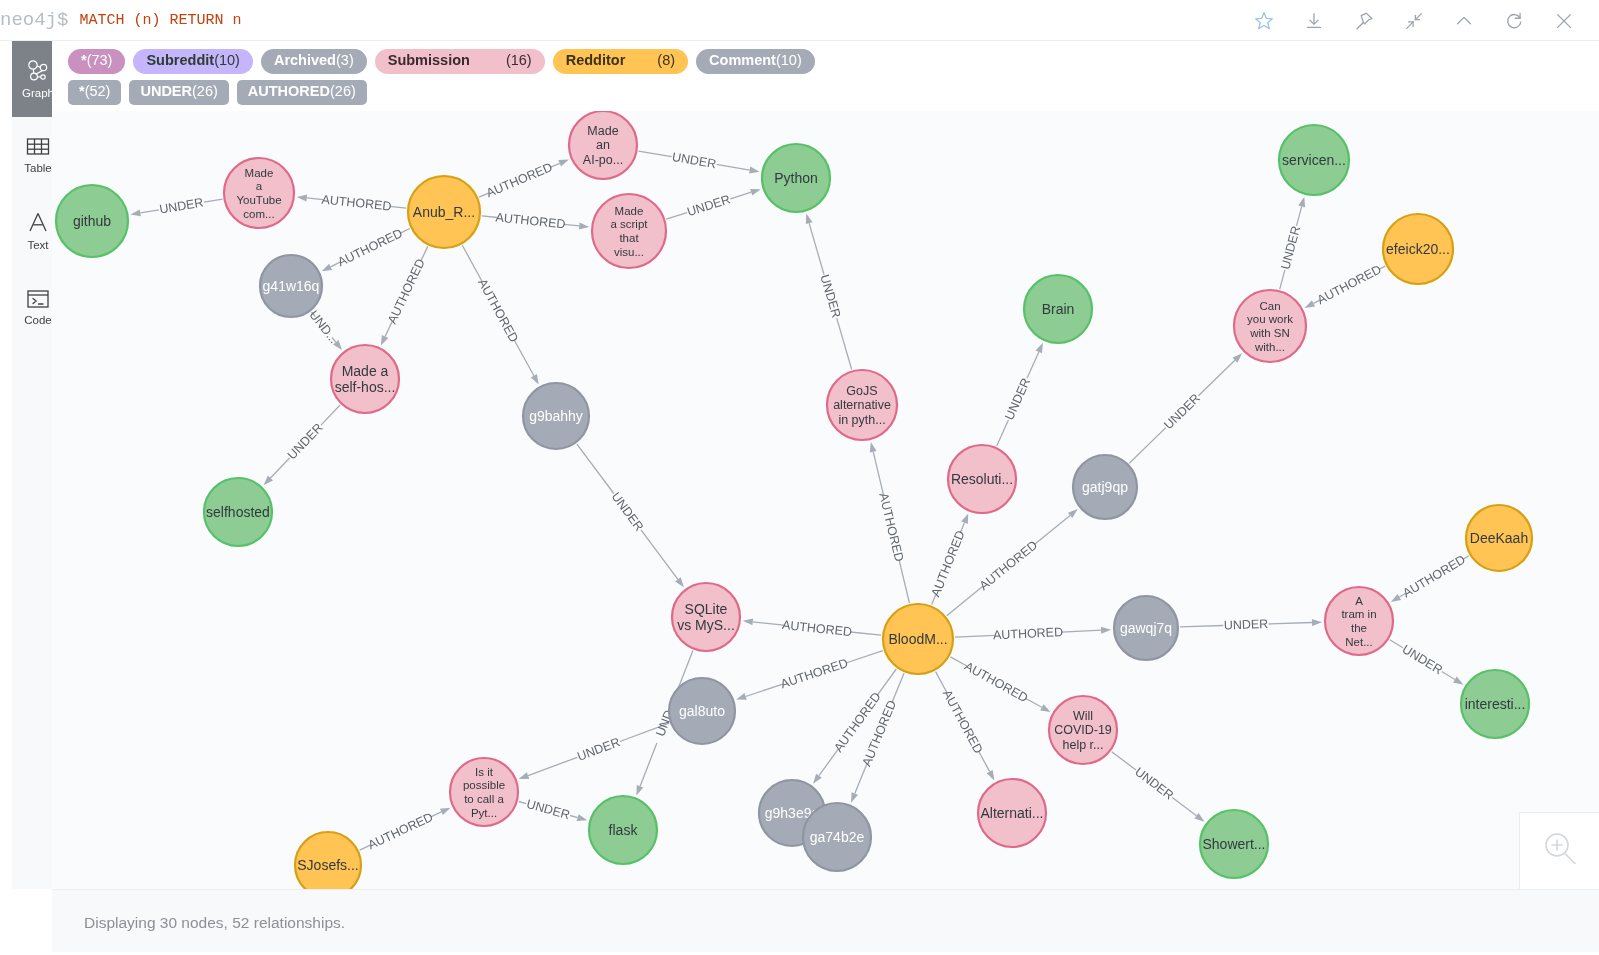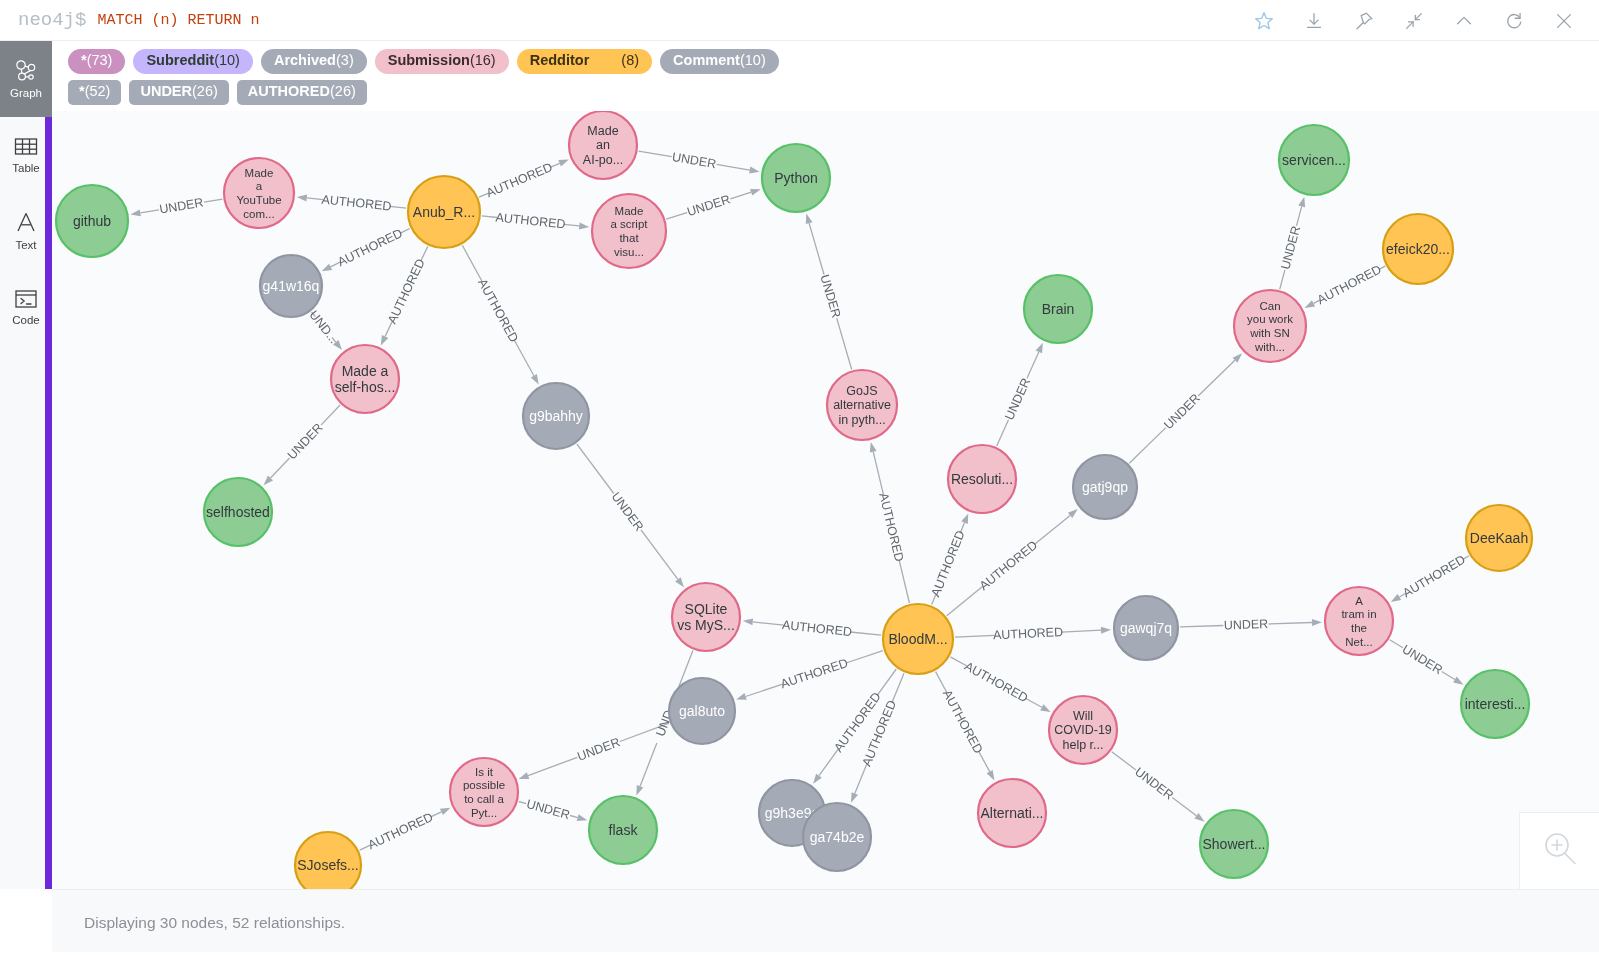--- a/index.html
+++ b/index.html
@@ -12,21 +12,21 @@
   #app { position: relative; width: 1599px; height: 955px; background: #ffffff; }
 
   
   .editor-bar {
     position: absolute; top: 0; left: 0; width: 1599px; height: 41px;
     background: #ffffff; display: flex; align-items: center;
     border-bottom: 1px solid #eceff1;
   }
   .prompt {
     font-family: "Liberation Mono", "DejaVu Sans Mono", monospace;
-    font-size: 19px; color: #b6bec4; padding-left: 18px; letter-spacing: 0px;
+    font-size: 19px; color: #b6bec4; letter-spacing: 0px;
     white-space: pre;
   }
   .query-text {
     font-family: "Liberation Mono", "DejaVu Sans Mono", monospace;
     font-size: 15px; color: #c2410c; padding-left: 11px; white-space: pre;
   }
   .editor-actions {
     position: absolute; right: 10px; top: 0; height: 41px;
     display: flex; align-items: center; gap: 0px;
   }
@@ -37,21 +37,21 @@
   .ebtn svg { display: block; }
 
   
   .frame {
     position: absolute; top: 41px; left: 0; width: 1599px; height: 914px;
     background: #ffffff;
   }
 
   
   .viewbar {
-    position: absolute; left: 0; top: 0; width: 52px; height: 848px;
+    position: absolute; left: 12px; top: 0; width: 52px; height: 848px;
     background: #f8f9fb; border-right: 7px solid #6d28d9;
   }
   .viewitem {
     width: 52px; height: 76px; display: flex; flex-direction: column;
     align-items: center; justify-content: center; gap: 4px;
     color: #404040; cursor: pointer;
   }
   .viewitem.active { background: #7c8287; color: #ffffff; }
   .viewitem .vlabel { font-size: 11.5px; line-height: 1; }
   .viewitem svg { display: block; }
@@ -598,21 +598,21 @@
             <span class="pcount">(73)</span>
           </div>
           <div class="pill" style="background: #c4b5fd; color: rgb(46, 60, 50); text-align: center;">
             <span class="pname">Subreddit</span>
             <span class="pcount">(10)</span>
           </div>
           <div class="pill" style="background: rgb(165, 171, 182); color: rgb(255, 255, 255); text-align: center;">
             <span class="pname">Archived</span>
             <span class="pcount">(3)</span>
           </div>
-          <div class="pill" style="background: rgb(241, 192, 202); color: rgb(58, 43, 48);">
+          <div class="pill" style="background: rgb(241, 192, 202); color: rgb(58, 43, 48); gap: 36px;">
             <span class="pname">Submission</span>
             <span class="pcount">(16)</span>
           </div>
           <div class="pill" style="background: rgb(255, 196, 84); color: rgb(61, 49, 24); gap: 32px;">
             <span class="pname">Redditor</span>
             <span class="pcount">(8)</span>
           </div>
           <div class="pill" style="background: rgb(165, 171, 182); color: rgb(255, 255, 255);">
             <span class="pname">Comment</span>
             <span class="pcount">(10)</span>

